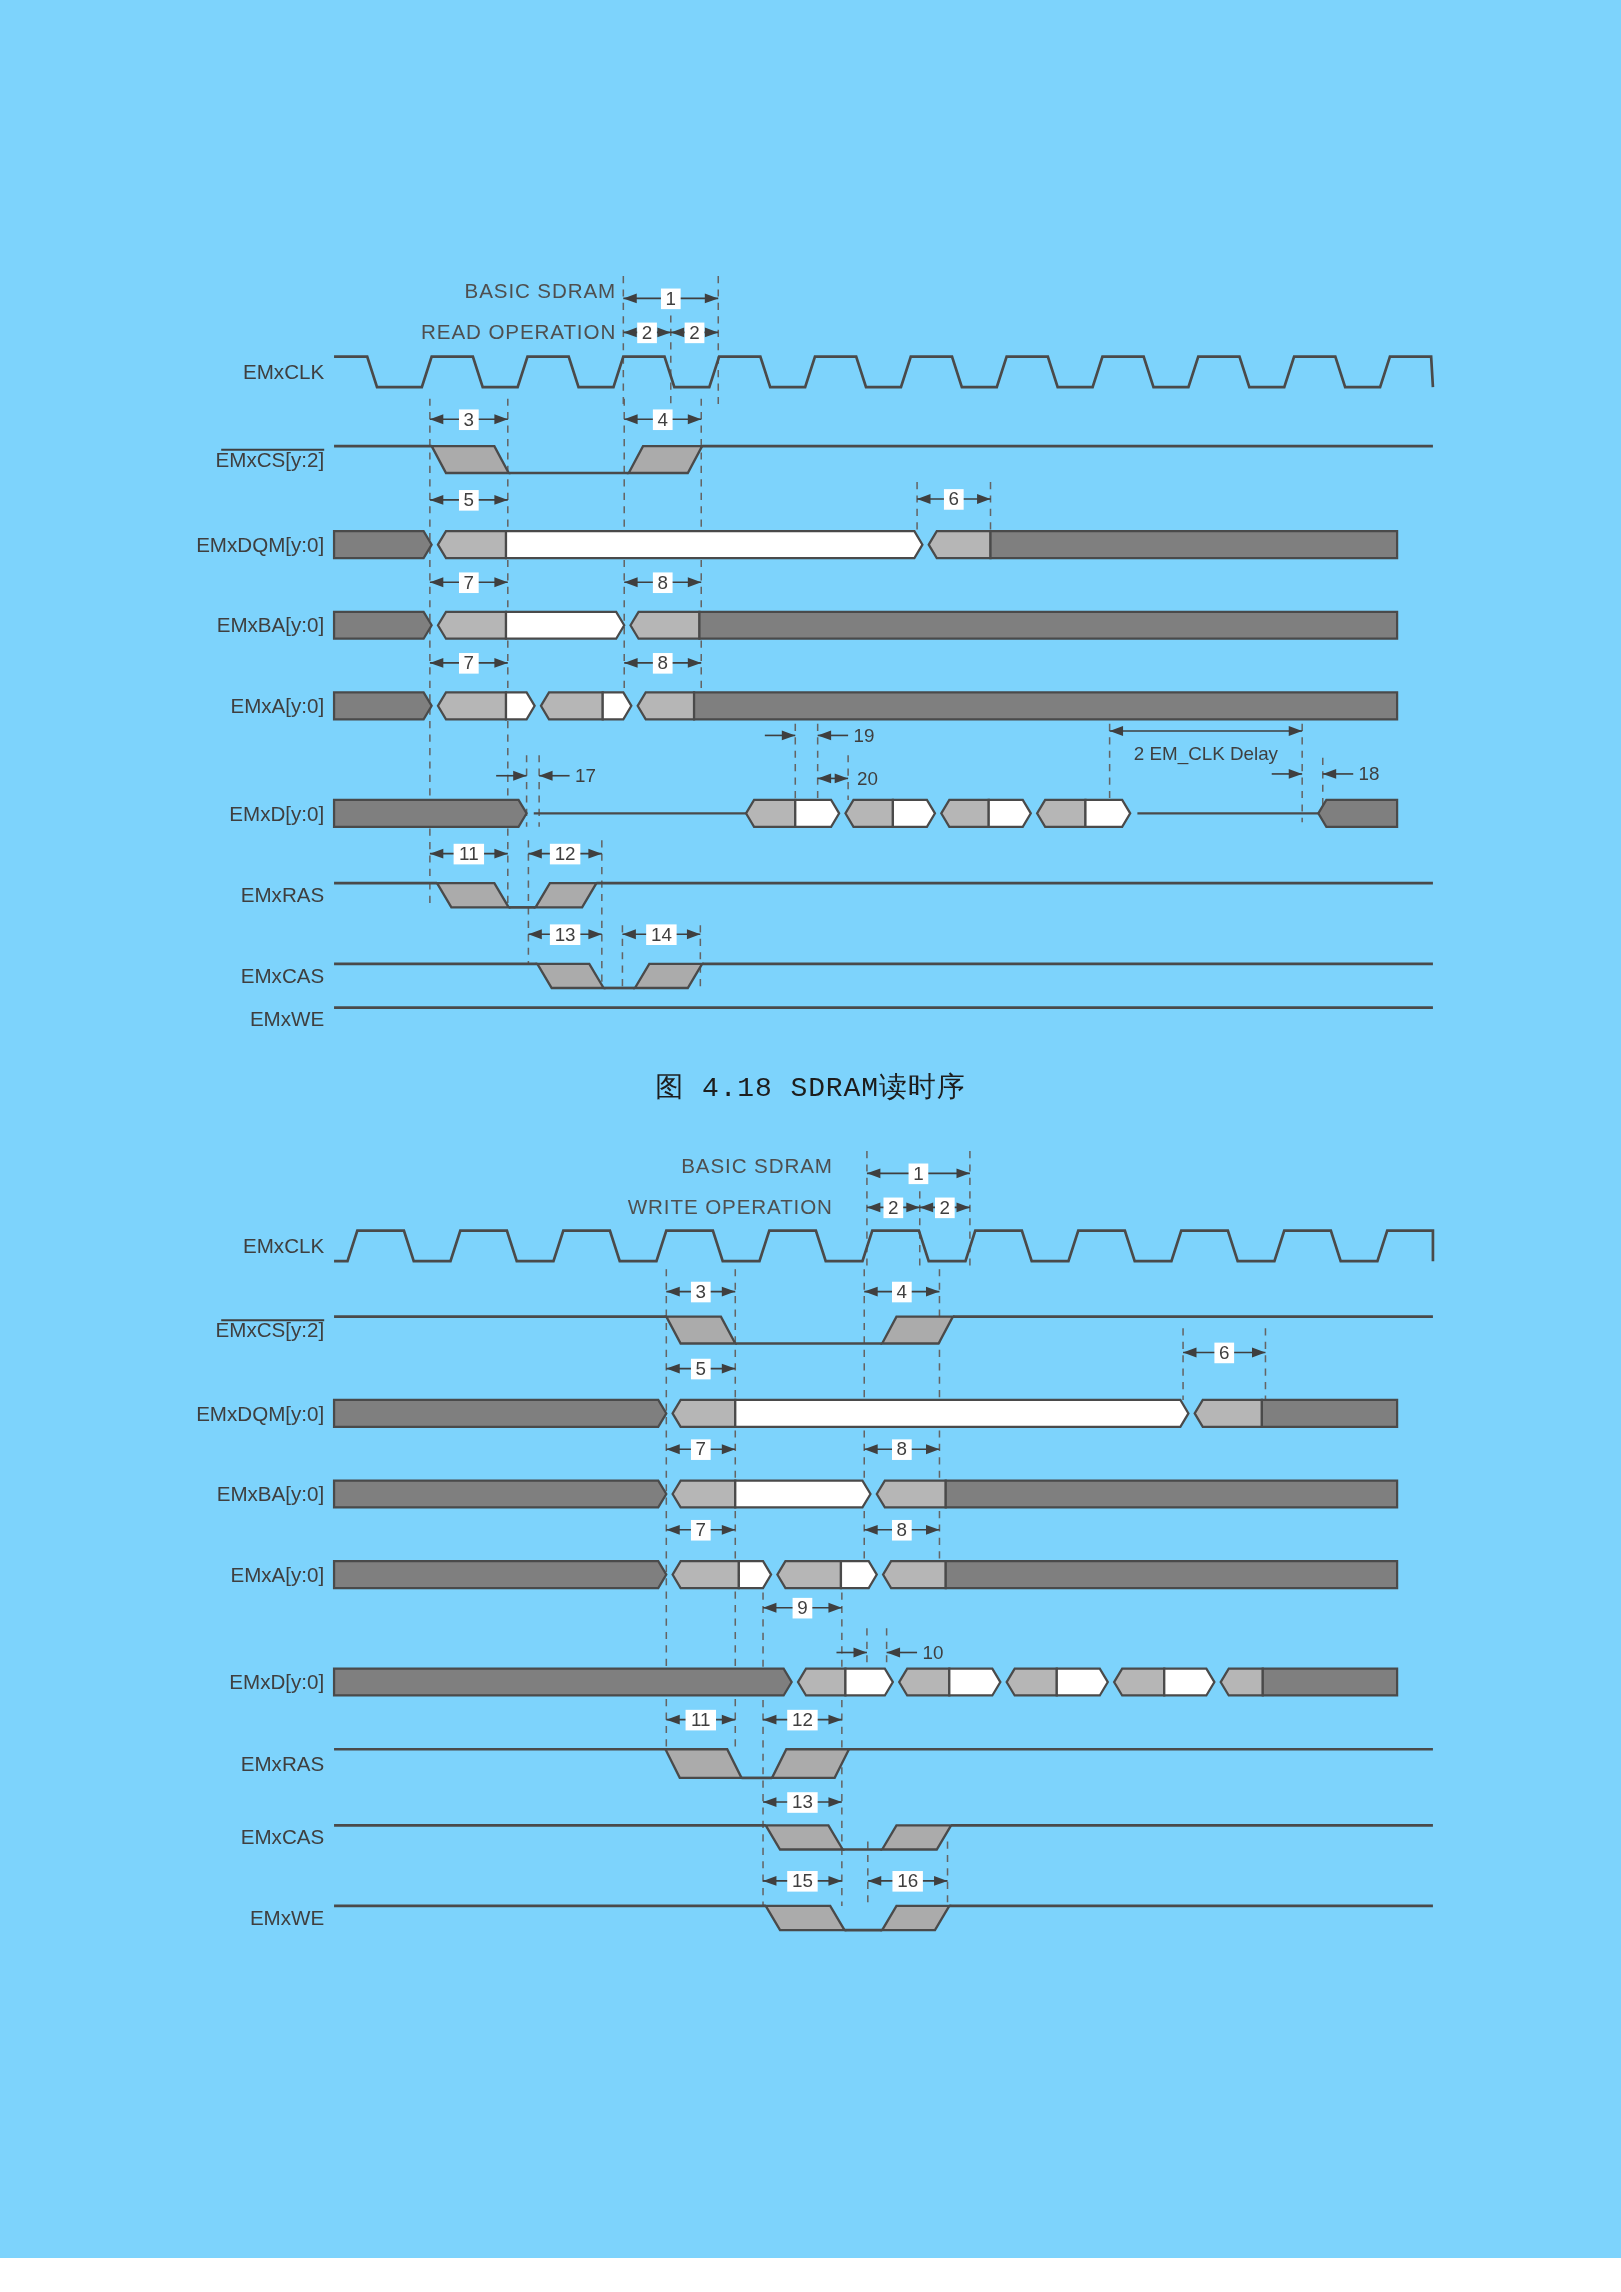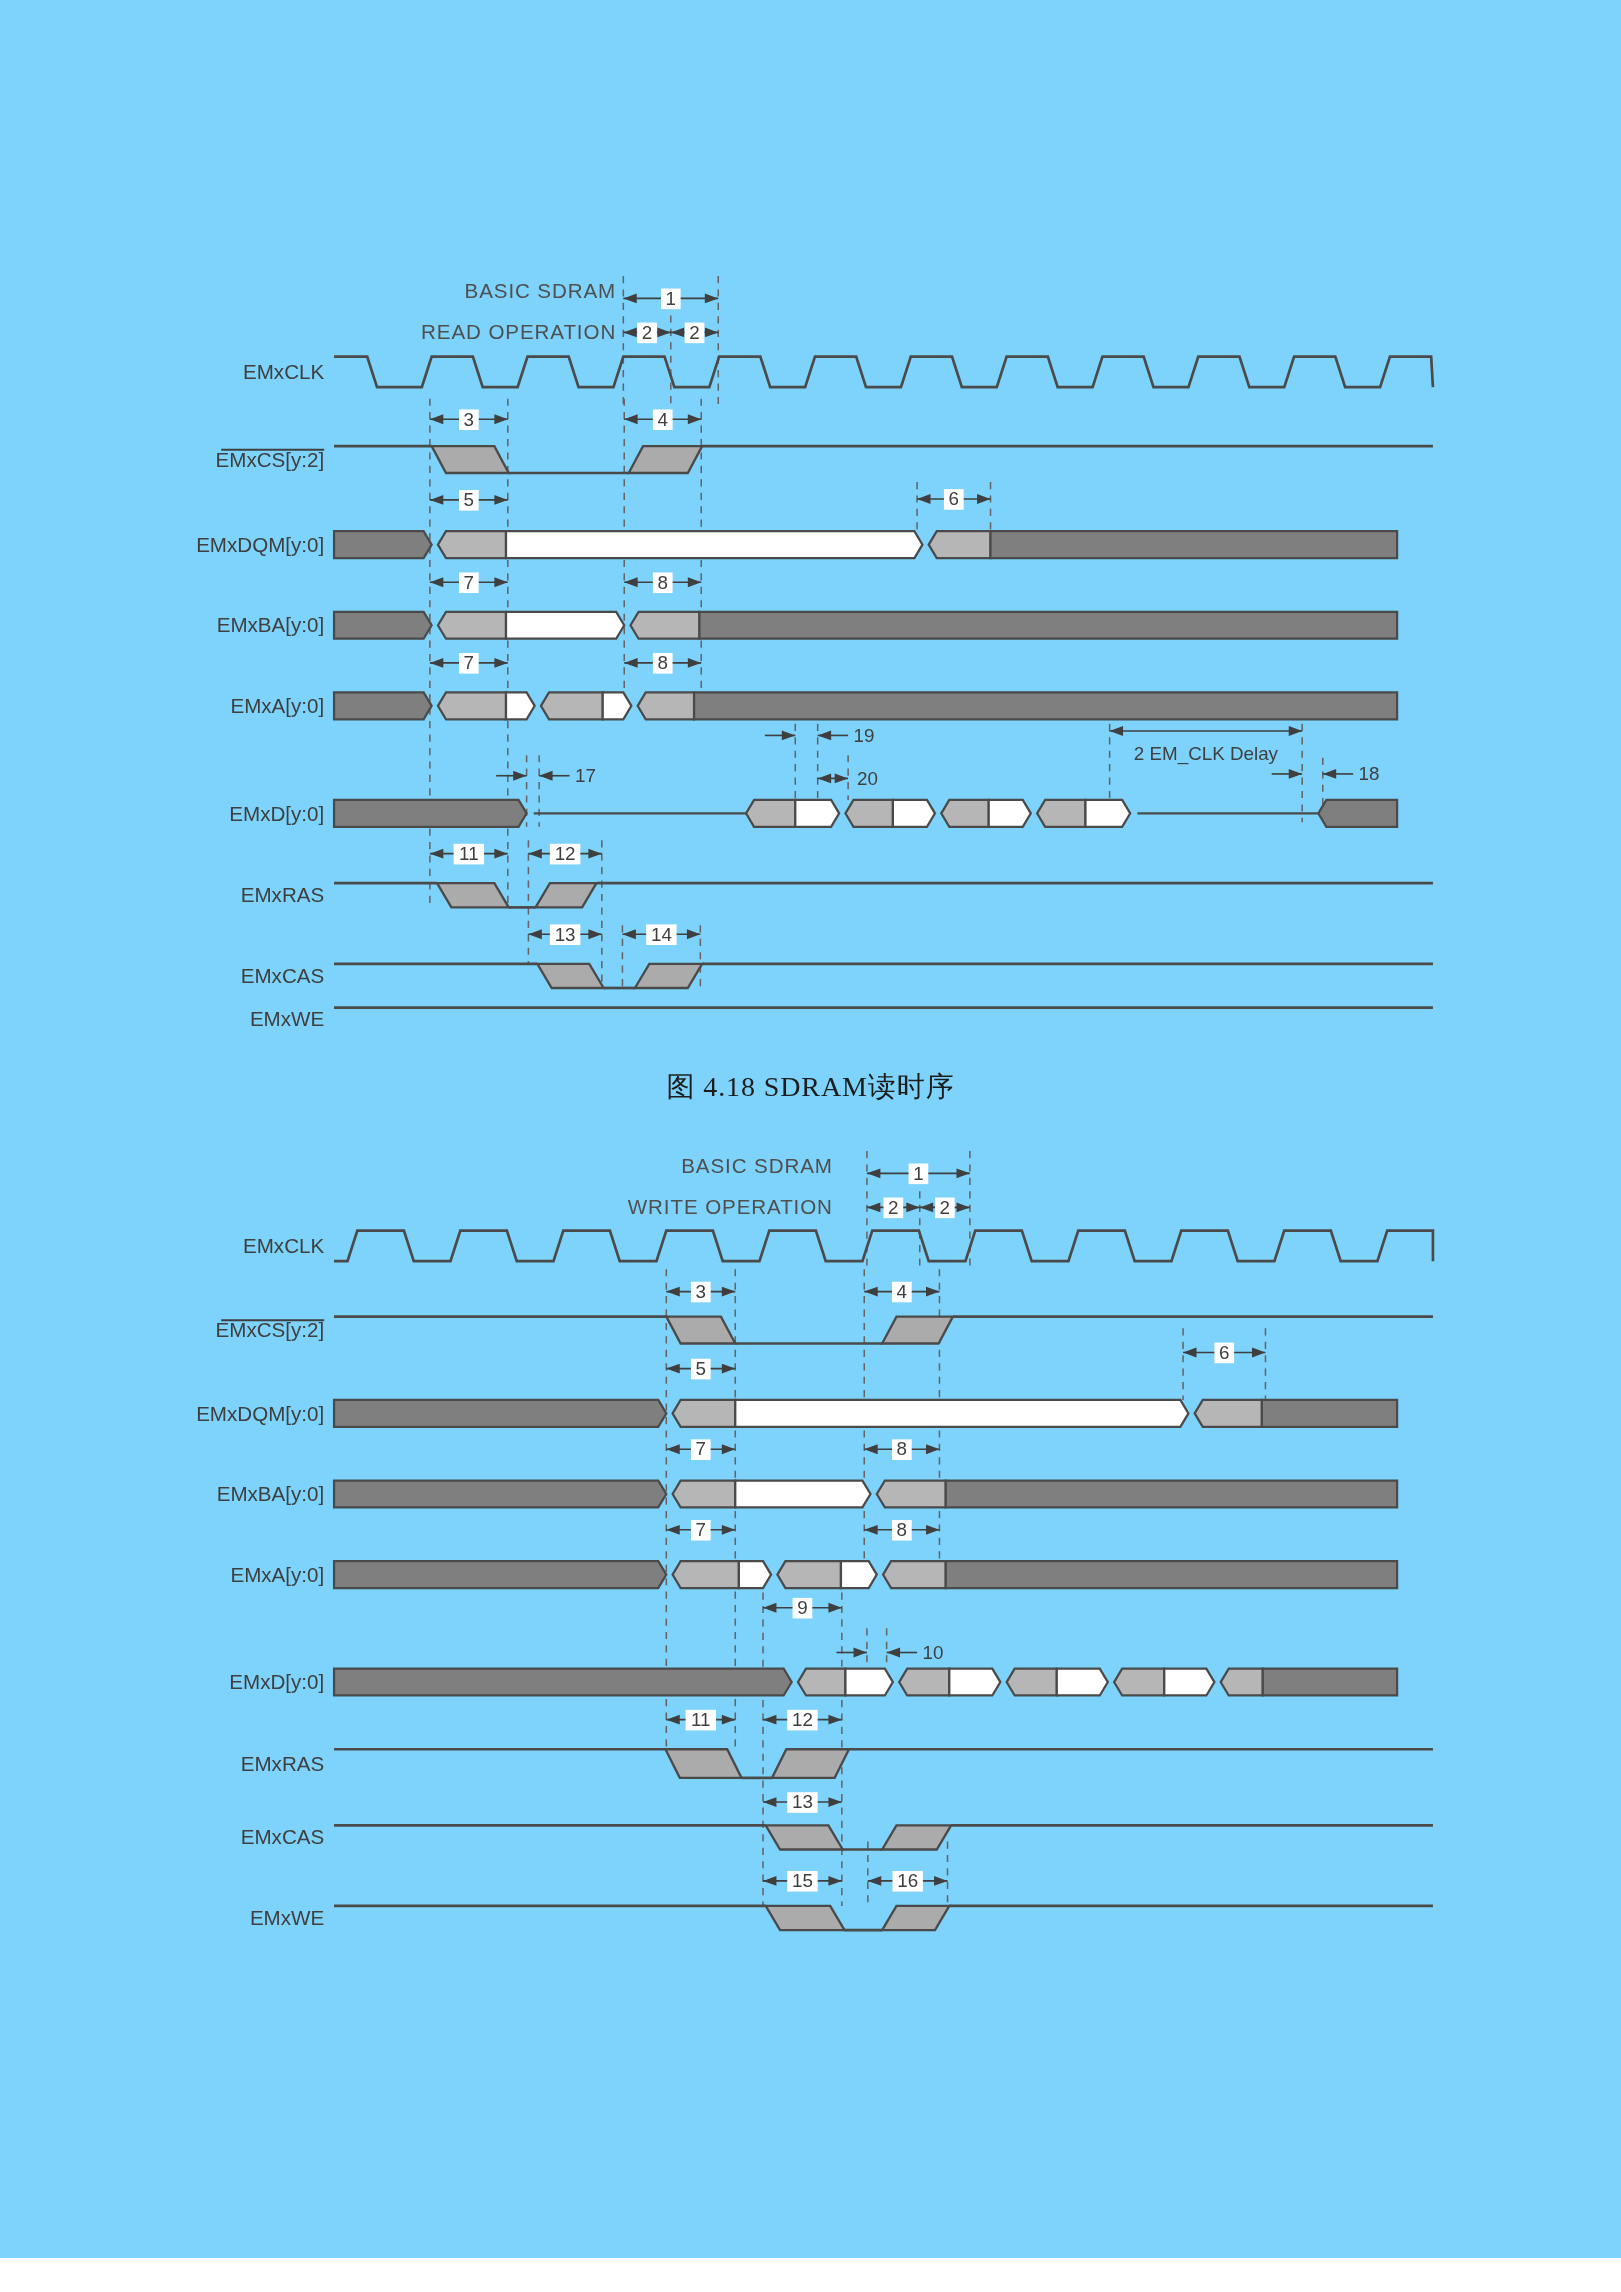--- a/index.html
+++ b/index.html
@@ -1,21 +1,21 @@
 <!DOCTYPE html>
 <html style="font-size:14.3px"><head>
 <meta charset="utf-8">
 <style>
   html,body{margin:0;padding:0;background:#fff;}
   #page{position:relative;width:1621px;height:2258px;background:#7dd3fc;overflow:hidden;
         font-family:"Liberation Sans",sans-serif;}
   svg{position:absolute;left:0;top:0;}
   .caption{position:absolute;left:0;width:100%;text-align:center;
            font-size:28px;color:#1d1d1d;letter-spacing:0.9px;
-           font-family:Liberation Serif, serif;}
+           font-family:Liberation Mono, monospace;}
   .sig{stroke:#4a4a4a;stroke-width:3;fill:none;}
   .sig2{stroke:#4a4a4a;stroke-width:2.6;fill:none;}
   .dash{stroke:#646464;stroke-width:1.7;stroke-dasharray:8 7;}
   .bus{stroke:#4a4a4a;stroke-width:2.5;}
   .trap{fill:#ababab;stroke:#4a4a4a;stroke-width:2.6;}
   .ah{fill:#3f3f3f;stroke:none;}
   .annline{stroke:#3f3f3f;stroke-width:1.8;fill:none;}
   .ann{font:21px "Liberation Sans",sans-serif;fill:#3f3f3f;}
   .lbl{font:23px "Liberation Sans",sans-serif;fill:#3f3f3f;}
   .ttl{font:23px "Liberation Sans",sans-serif;fill:#4f4f4f;letter-spacing:1px;}

